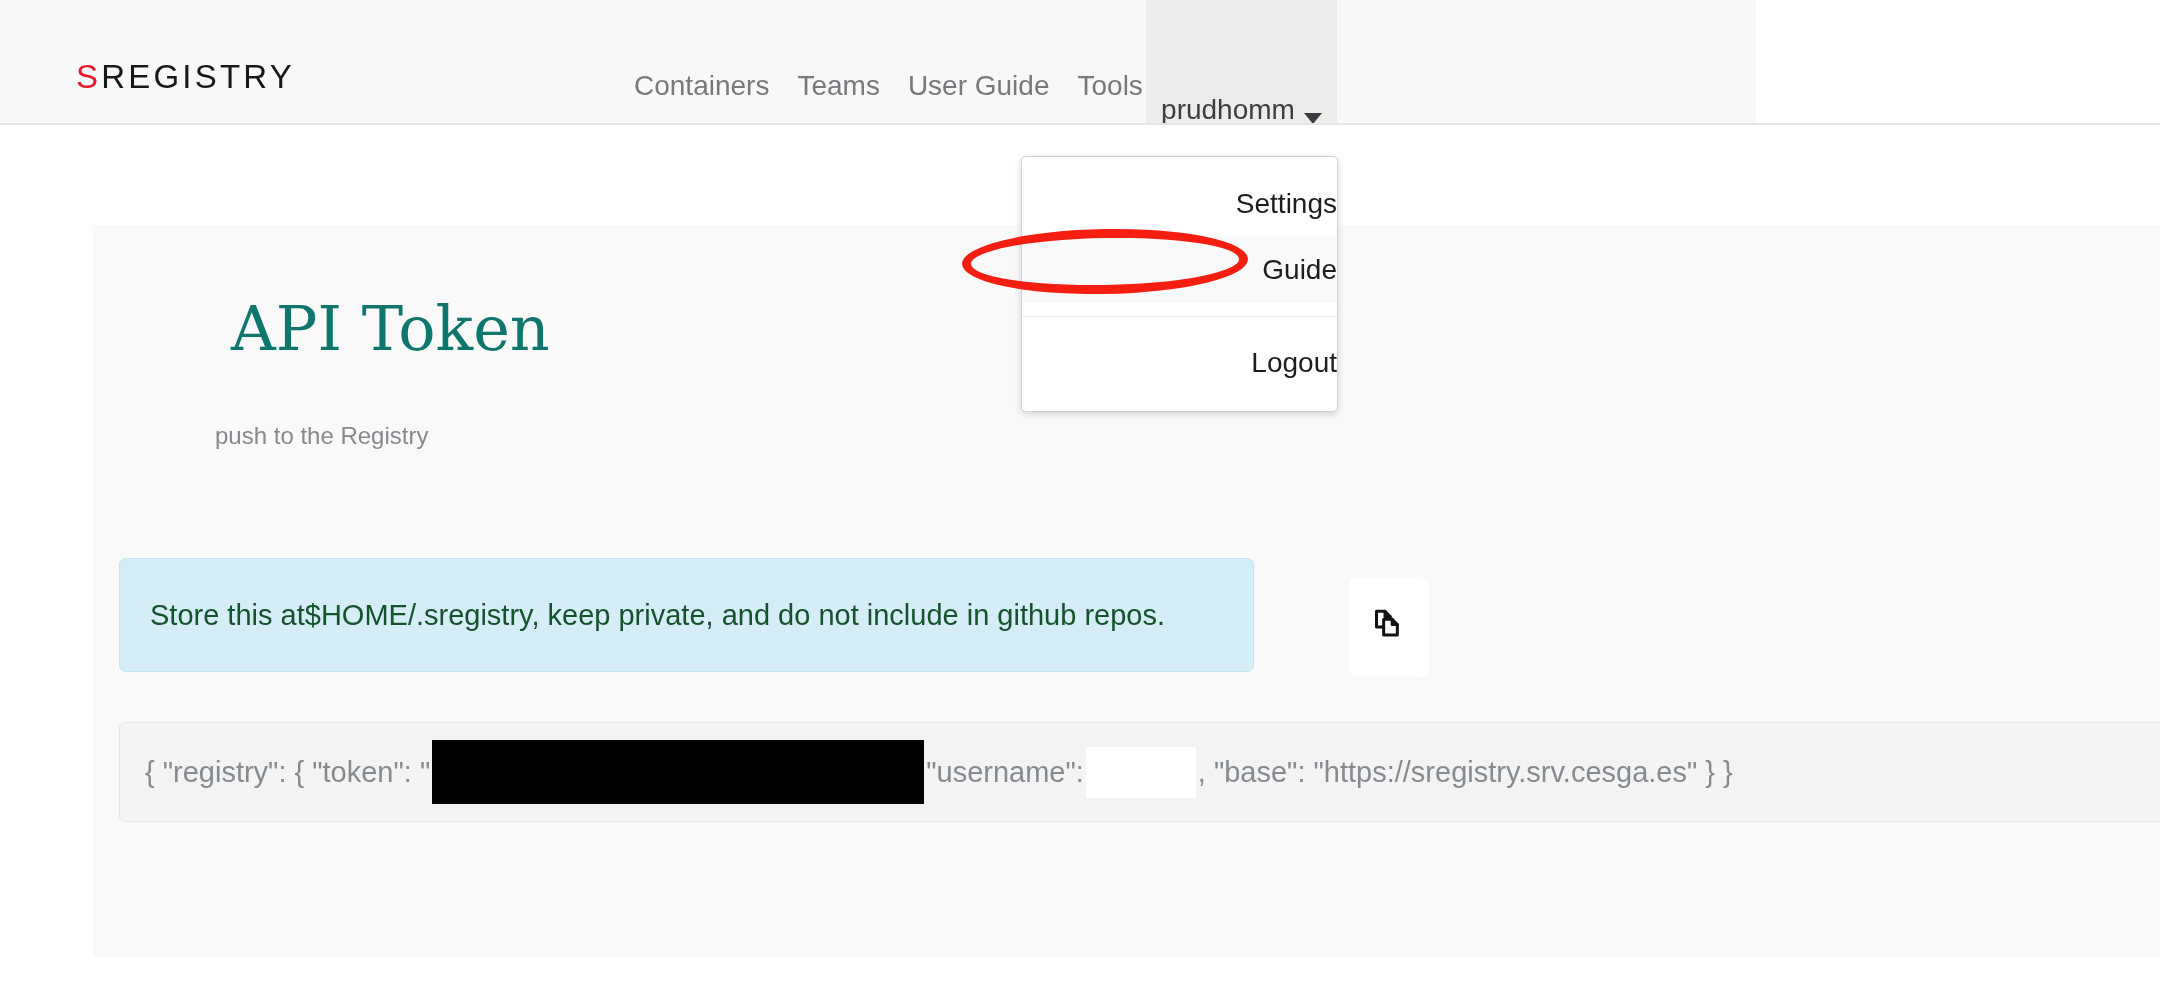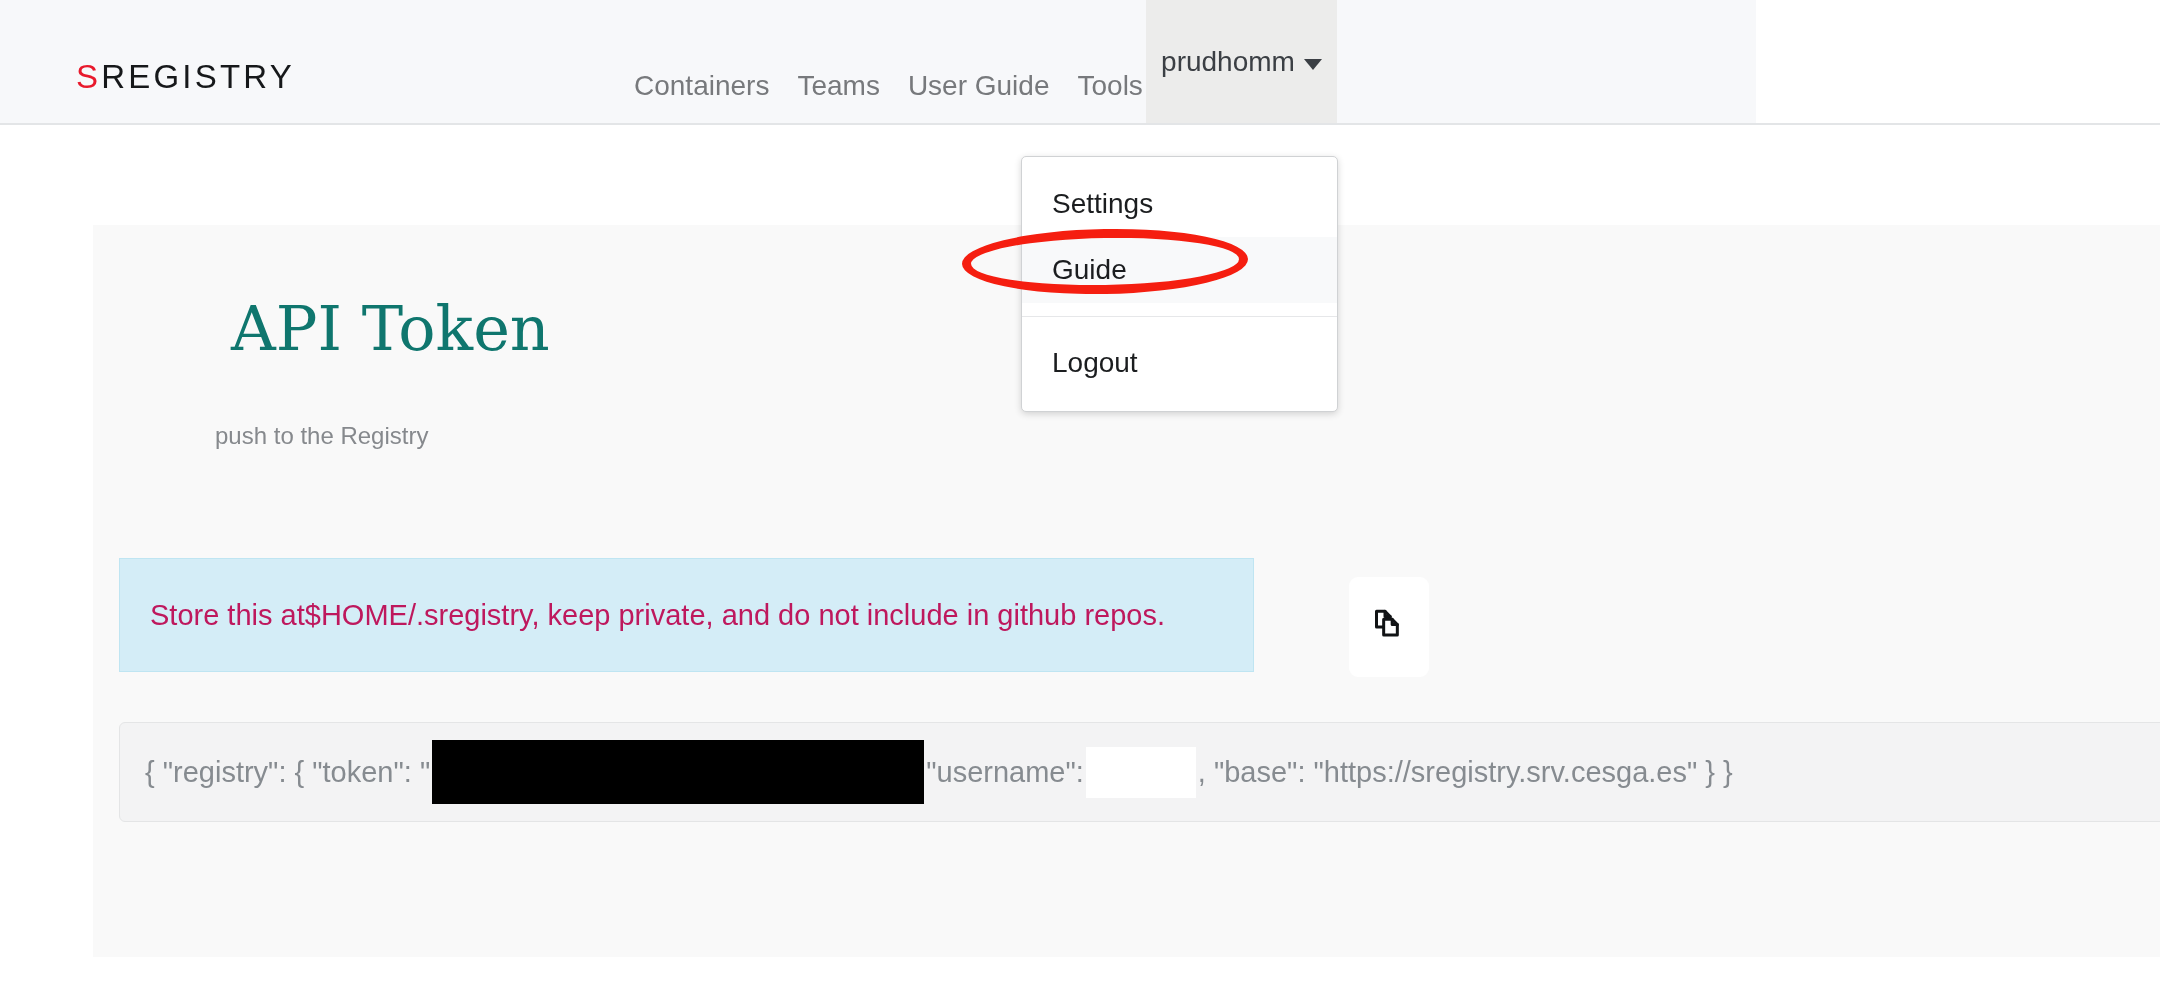--- a/index.html
+++ b/index.html
@@ -56,21 +56,21 @@
     cursor: pointer;
   }
   .nav-dropdown-toggle {
     position: absolute;
     left: 1146px;
     top: 0;
     width: 191px;
     height: 124px;
     background: #ececeb;
     display: flex;
-    align-items: center;
+    align-items: flex-end;
     justify-content: center;
     gap: 9px;
     cursor: pointer;
     box-sizing: border-box;
   }
   .nav-dropdown-toggle .dd-label {
     font-size: 28px;
     color: #3b3f44;
     line-height: 1;
   }
@@ -107,20 +107,21 @@
   }
   .dropdown-item {
     display: block;
     font-size: 28px;
     color: #1b1d1f;
     padding: 17px 0 17px 30px;
     line-height: 1.15;
     text-decoration: none;
     cursor: pointer;
     white-space: nowrap;
+    text-align: right;
   }
   .dropdown-item.active {
     background: #f8f9fa;
   }
   .dropdown-divider {
     height: 1px;
     background: #e6e7e9;
     margin: 13px 0;
   }
 
@@ -172,27 +173,27 @@
     margin-top: 36px;
   }
   .alert-info {
     position: absolute;
     left: 26px;
     top: 333px;
     width: 1135px;
     height: 114px;
     background: #d4edf7;
     border: 1px solid #bfe5f2;
-    border-radius: 0;
+    border-radius: 7px;
     box-sizing: border-box;
     display: flex;
     align-items: center;
     padding-left: 30px;
     font-size: 29px;
-    color: #be185d;
+    color: #14532d;
     white-space: nowrap;
   }
   .alert-info b {
     font-weight: 400;
   }
   .copy-button {
     position: absolute;
     left: 1256px;
     top: 352px;
     width: 80px;

